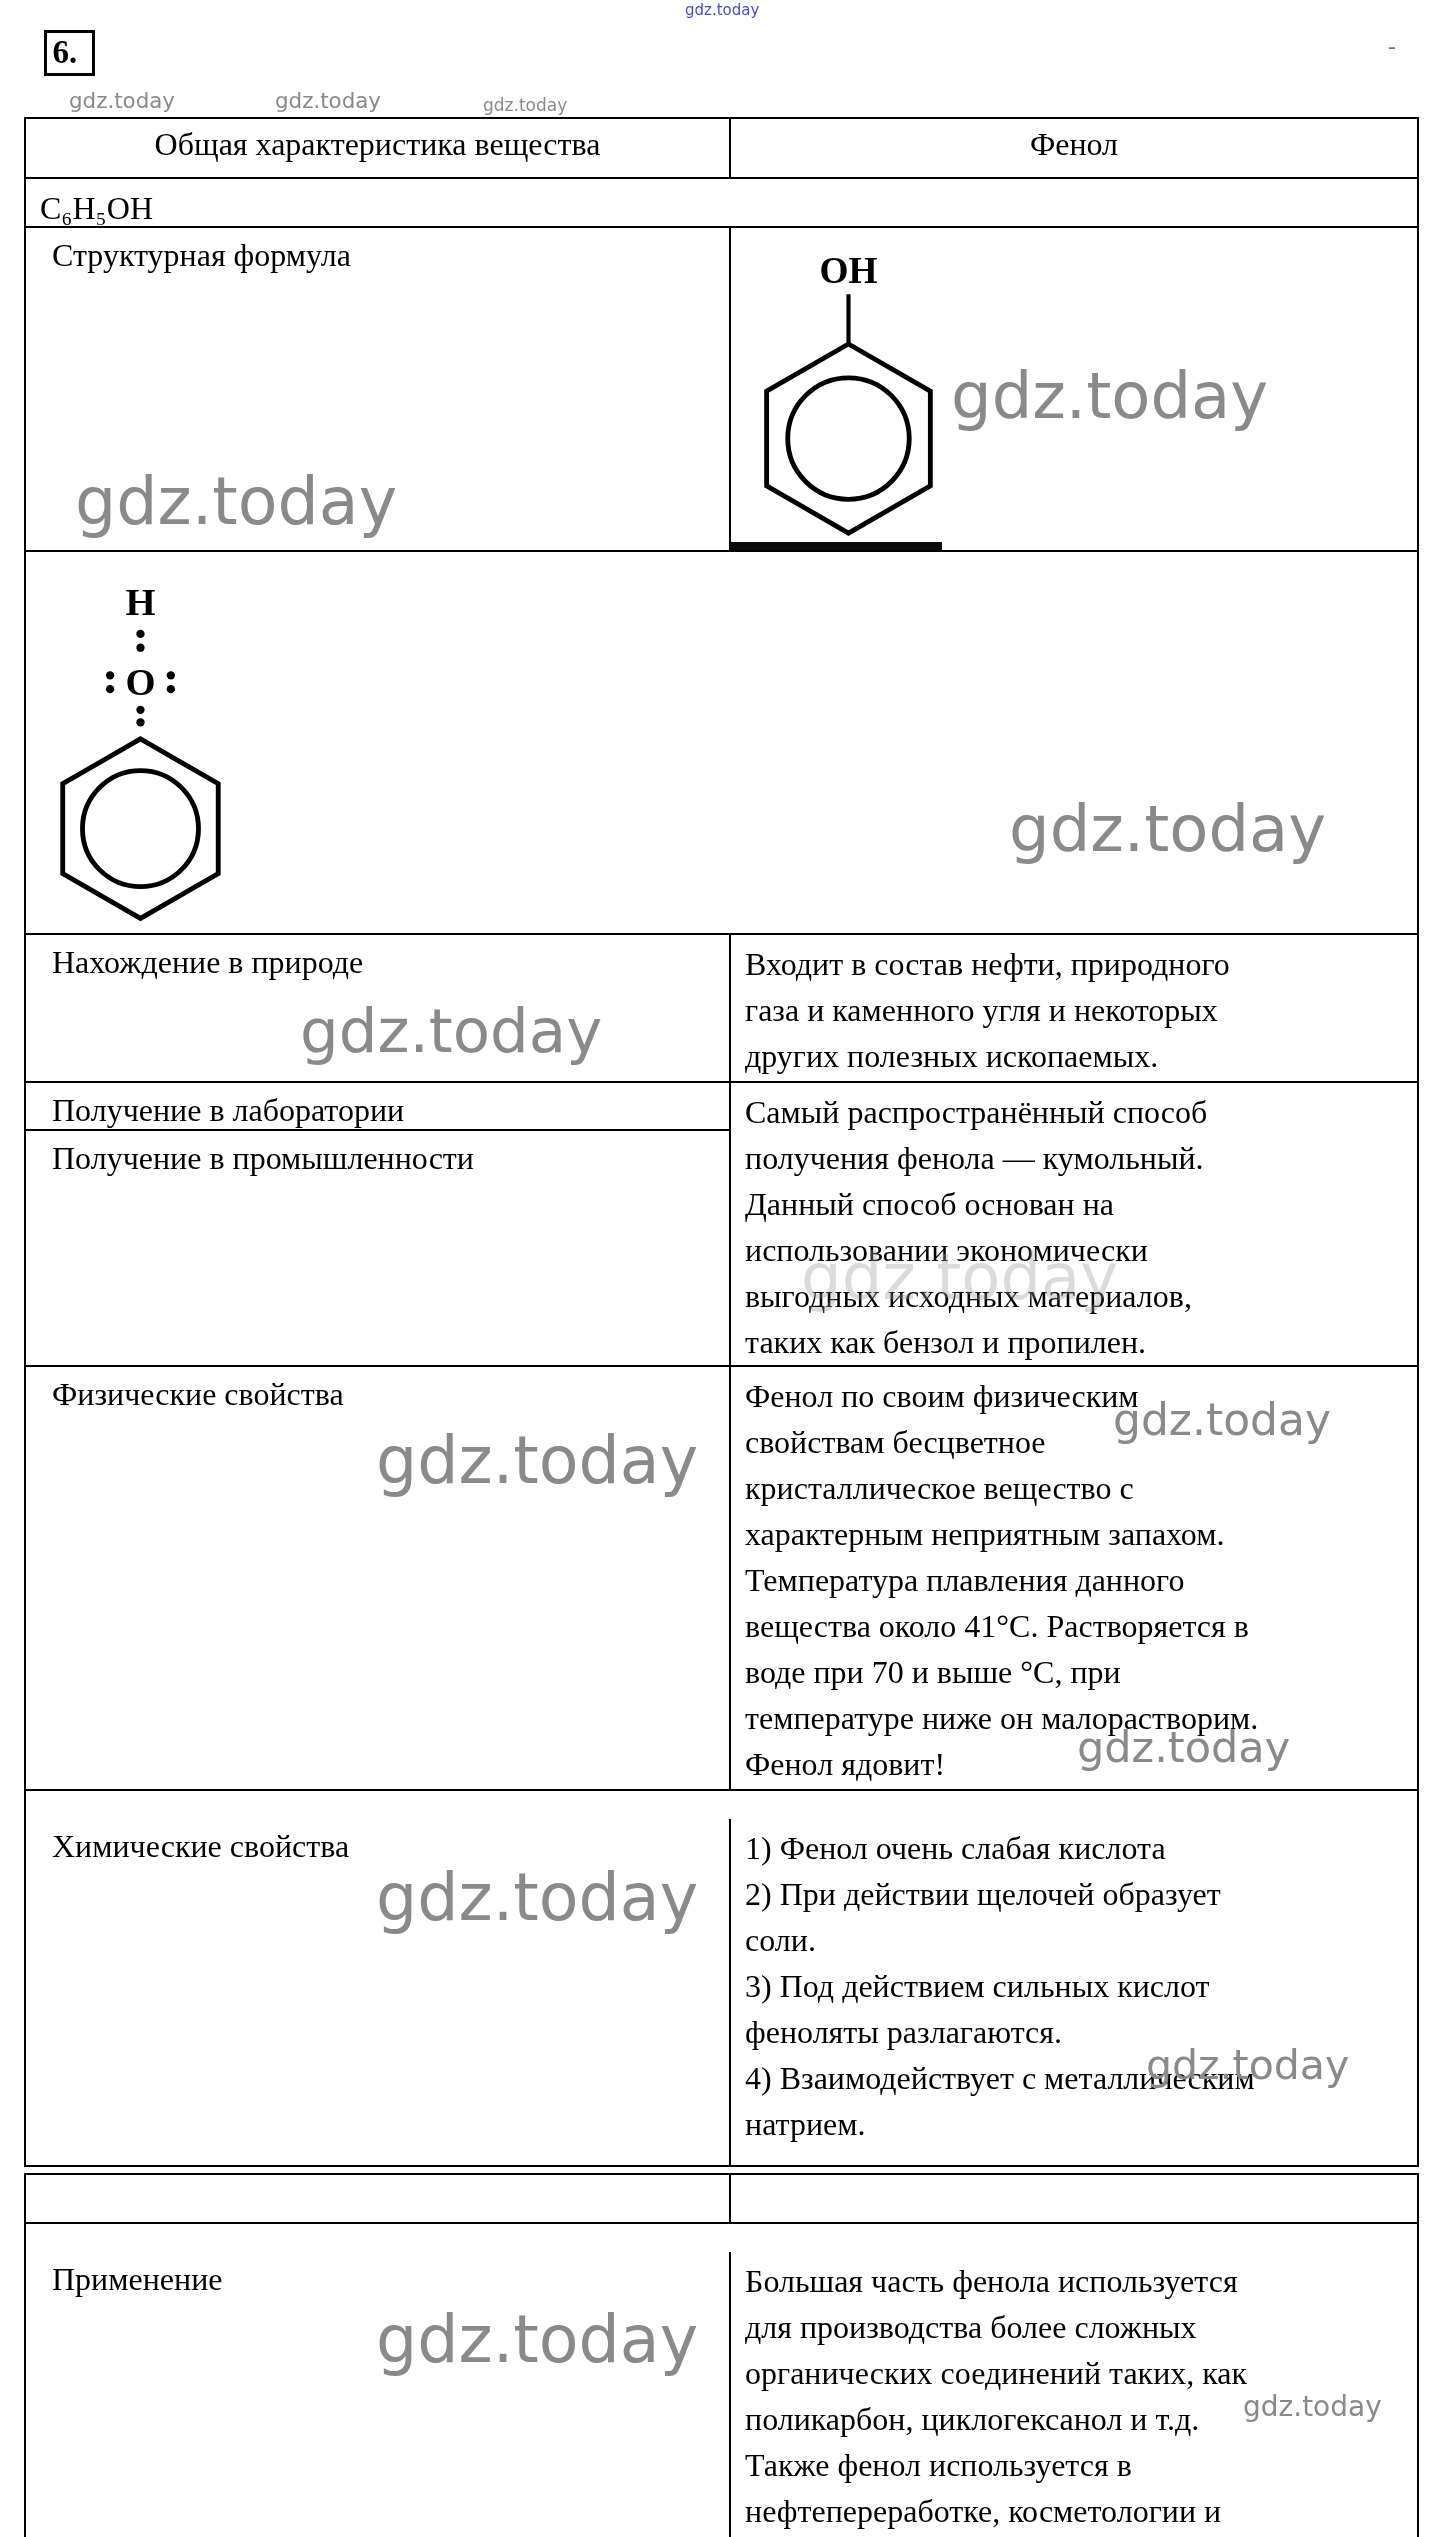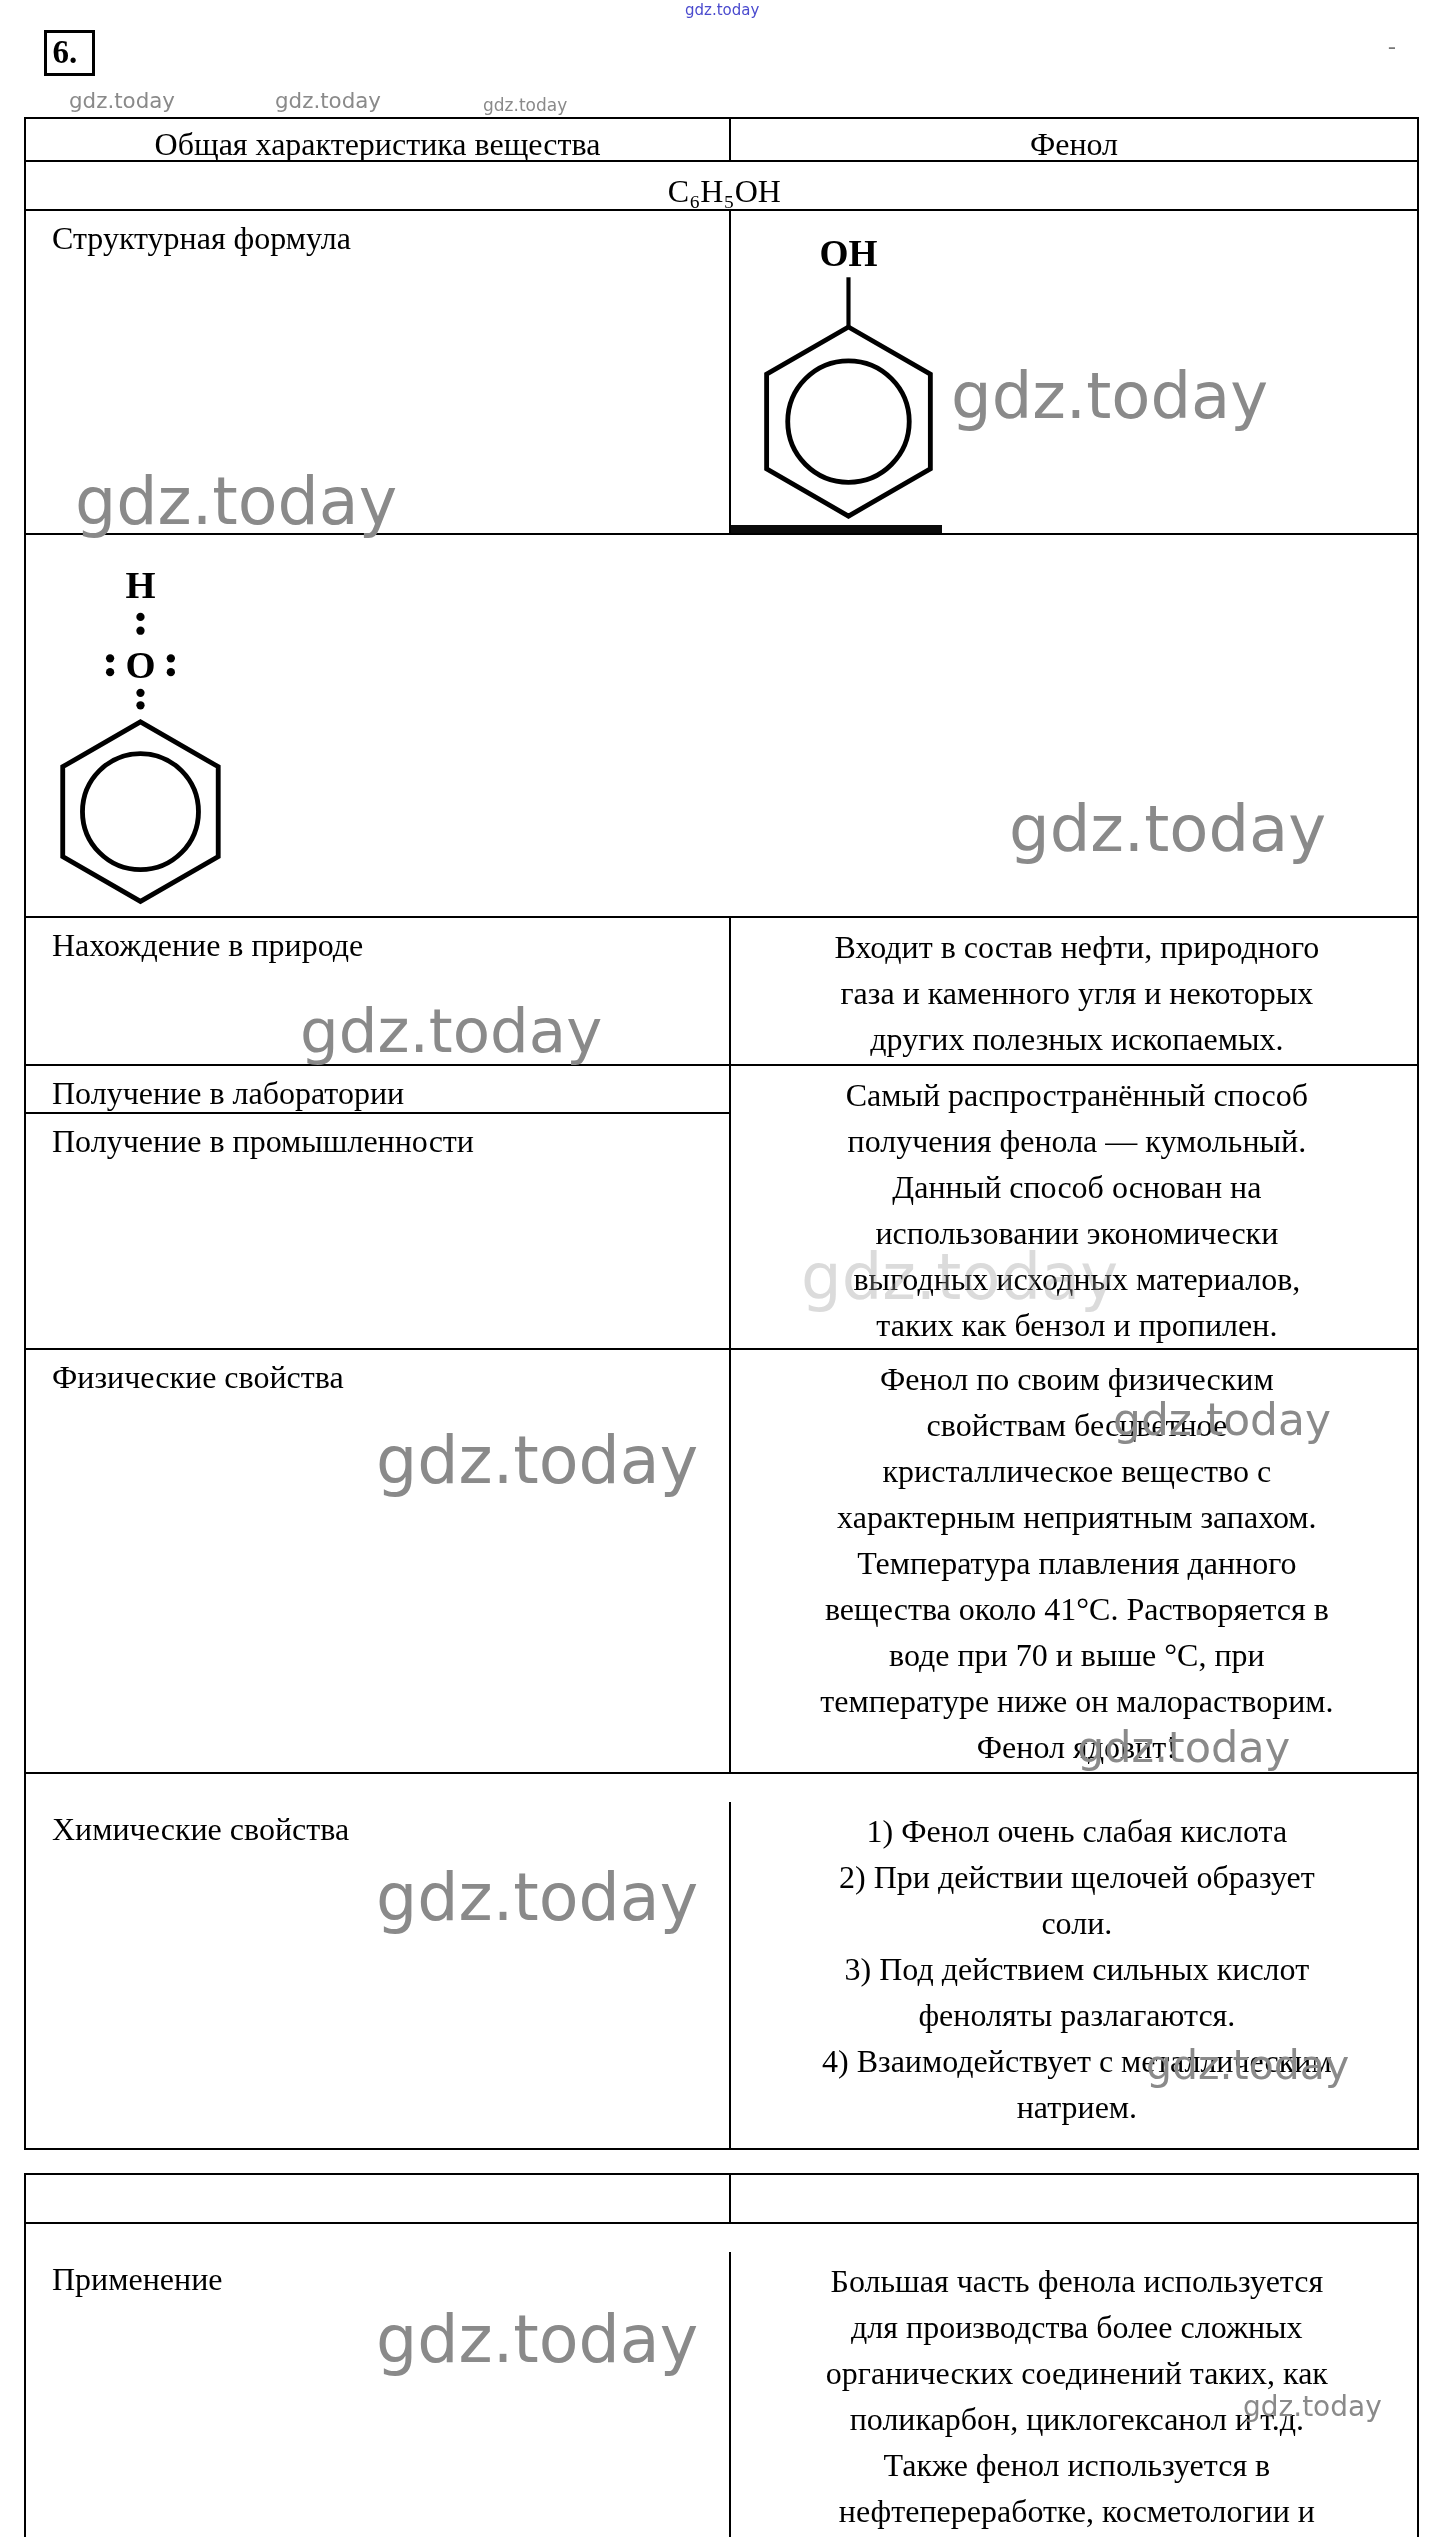--- a/index.html
+++ b/index.html
@@ -34,21 +34,21 @@
     font-size: 32px; line-height: 43px;
     overflow: hidden; position: relative;
   }
   .lcell.nopad { padding: 0; }
   .sub1 { height: 48px; border-bottom: 2.1px solid #000; padding: 5.5px 8.3px 0 26px; }
   .sub2 { padding: 5.5px 8.3px 0 26px; }
   .rcell {
     flex: 1 1 auto;
     padding: 5.5px 8.3px 0 14px;
     font-size: 32px; line-height: 46px;
-    overflow: hidden; position: relative; text-align: center;
+    overflow: hidden; position: relative;
   }
   .center { text-align: center; padding-left: 8.3px; }
   .rtext { white-space: pre-line; }
   .chem-item { white-space: pre-line; }
   .bar { position: absolute; left: 0; bottom: -2.1px; width: 211px; height: 9.7px; background: #0b0b0b; }
   .wm {
     position: absolute;
     font-family: "DejaVu Sans", "Liberation Sans", sans-serif;
     color: #8a8a8a; white-space: nowrap; z-index: 5;
   }
@@ -79,21 +79,21 @@
   <span class="wm" style="left:376px; top:1423px; font-size:65px;">gdz.today</span>
   <span class="wm" style="left:1113px; top:1394px; font-size:44px;">gdz.today</span>
   <span class="wm" style="left:1077px; top:1722px; font-size:43px;">gdz.today</span>
   <span class="wm" style="left:376px; top:1860px; font-size:65px;">gdz.today</span>
   <span class="wm" style="left:1146px; top:2041px; font-size:41px;">gdz.today</span>
   <span class="wm" style="left:376px; top:2302px; font-size:65px;">gdz.today</span>
   <span class="wm" style="left:1243px; top:2390px; font-size:28px;">gdz.today</span>
 
   <div class="tbl tbl1">
 
-    <div class="row" style="height:43px">
+    <div class="row" style="height:60px">
       <div class="lcell center" style="line-height:39px">Общая характеристика вещества</div>
       <div class="rcell center" style="line-height:39px">Фенол</div>
     </div>
 
     <div class="row" style="height:49px">
       <div class="rcell">C₆H₅OH</div>
     </div>
 
     <div class="row" style="height:324px">
       <div class="lcell">Структурная формула</div>

